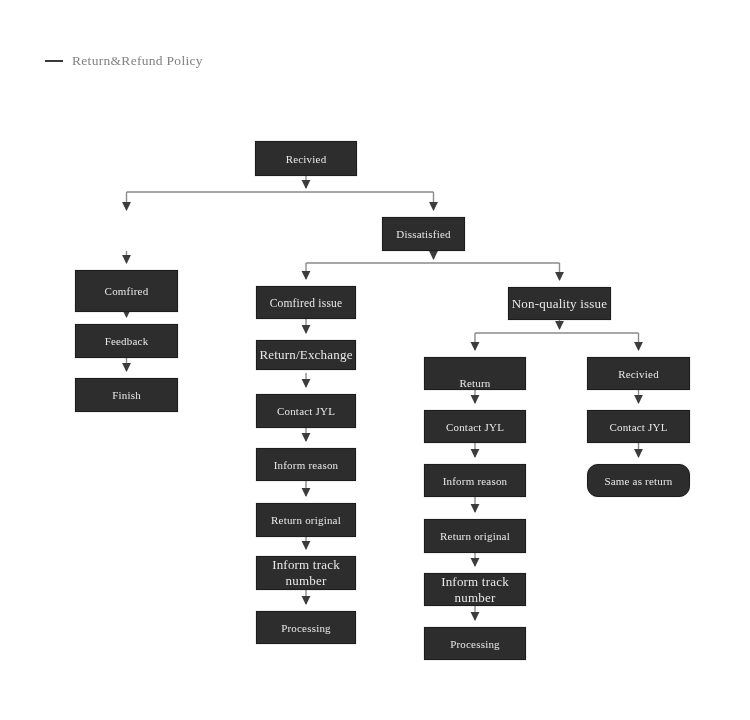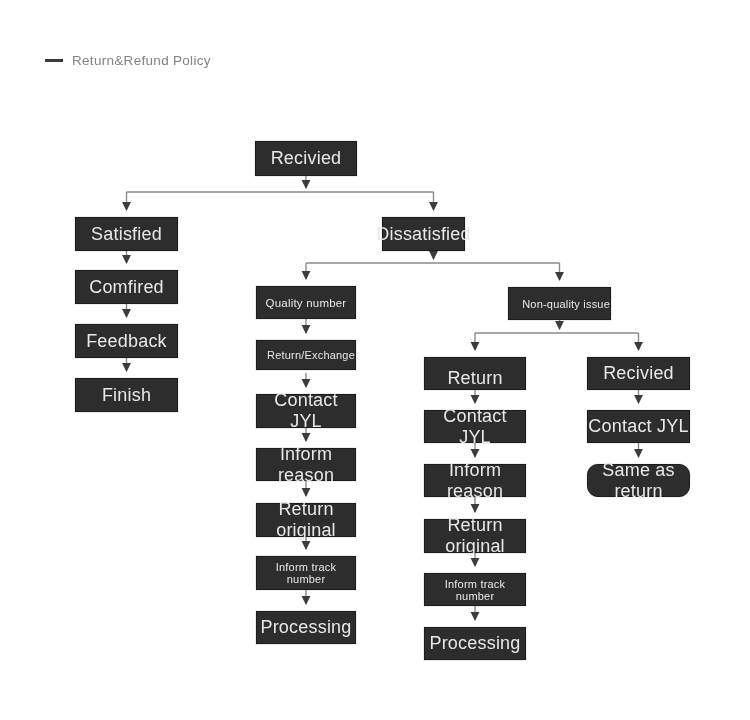--- a/index.html
+++ b/index.html
@@ -1,21 +1,21 @@
 <!DOCTYPE html>
 <html><head>
 <meta charset="utf-8">
 <style>
   html, body { margin: 0; padding: 0; background: #ffffff; }
   #canvas {
     position: relative;
     width: 750px;
     height: 720px;
     background: #ffffff;
-    font-family: Liberation Sans, sans-serif;
+    font-family: Liberation Serif, serif;
     overflow: hidden;
   }
   #title-row {
     position: absolute;
     left: 45px;
     top: 53px;
     display: flex;
     align-items: center;
     gap: 9px;
   }
@@ -31,26 +31,26 @@
   }
   .node {
     position: absolute;
     background: #2d2d2d;
     border: 1px solid #1c1c1c;
     box-sizing: border-box;
     color: #e8e8e8;
     display: flex;
     align-items: center;
     justify-content: center;
-    font-size: 18px;
+    font-size: 11px;
     letter-spacing: 0.2px;
     text-align: center;
     box-shadow: 0 0 1px rgba(0,0,0,0.4);
   }
-  .node.sm { font-size: 11px; justify-content: flex-end; }
+  .node.sm { font-size: 13px; }
   .node.md { font-size: 11.5px; }
   #connectors {
     position: absolute;
     left: 0; top: 0;
     width: 750px; height: 720px;
   }
   #connectors path.wire {
     stroke: #8a8a8a;
     stroke-width: 1.4;
     fill: none;
@@ -106,39 +106,36 @@
     <path class="wire" d="M475,606 L475,620" marker-end="url(#arrow)"></path>
 
     <path class="wire" d="M638.5,390 L638.5,403" marker-end="url(#arrow)"></path>
     <path class="wire" d="M638.5,443 L638.5,457" marker-end="url(#arrow)"></path>
   </svg>
 
   <div class="node" style="left:255px; top:141px; width:102px; height:35px;">
     <span>Recivied</span>
   </div>
 
-  <div class="node" style="left:75px; top:217px; width:103px; height:34px;">
-    <span>Satisfied</span>
-  </div>
-  <div class="node" style="left:75px; top:270px; width:103px; height:34px;">
+  <div class="node" style="left:75px; top:270px; width:103px; height:42px;">
     <span>Comfired</span>
   </div>
   <div class="node" style="left:75px; top:324px; width:103px; height:34px;">
     <span>Feedback</span>
   </div>
   <div class="node" style="left:75px; top:378px; width:103px; height:34px;">
     <span>Finish</span>
   </div>
 
   <div class="node" style="left:382px; top:217px; width:83px; height:34px;">
     <span>Dissatisfied</span>
   </div>
 
   <div class="node md" style="left:256px; top:286px; width:100px; height:33px;">
-    <span>Quality number</span>
+    <span>Comfired issue</span>
   </div>
   <div class="node sm" style="left:256px; top:340px; width:100px; height:30px;">
     <span>Return/Exchange</span>
   </div>
   <div class="node" style="left:256px; top:394px; width:100px; height:34px;">
     <span>Contact JYL</span>
   </div>
   <div class="node" style="left:256px; top:448px; width:100px; height:33px;">
     <span>Inform reason</span>
   </div>

